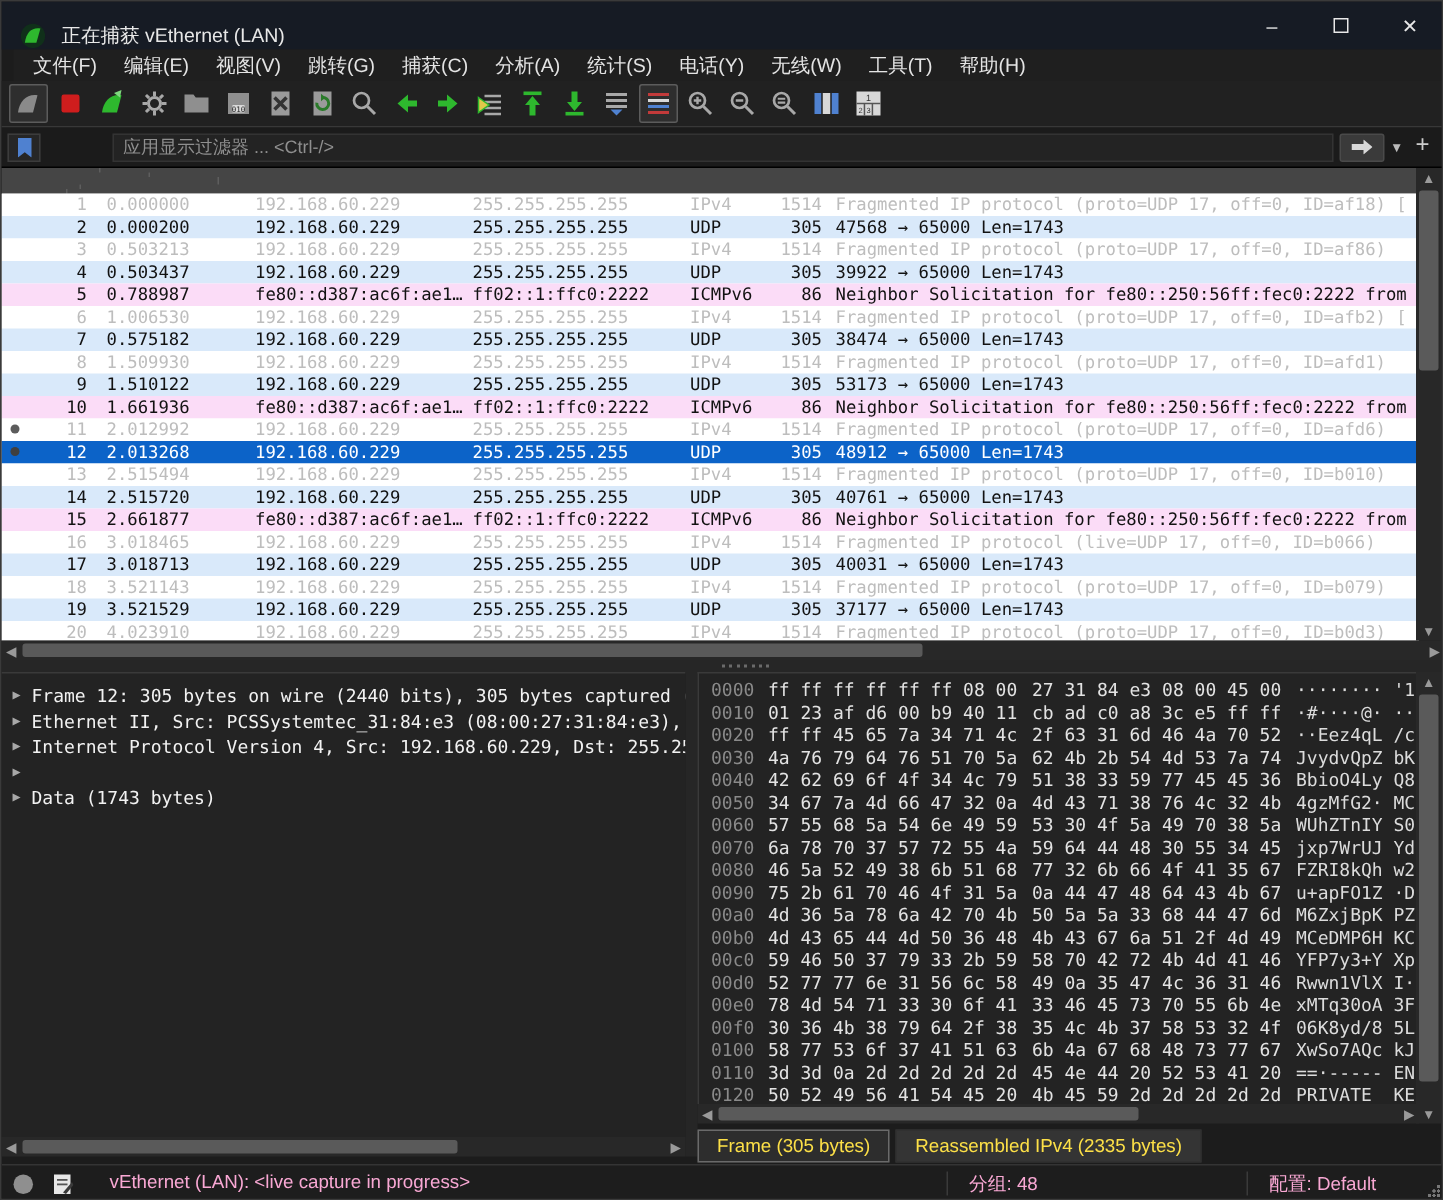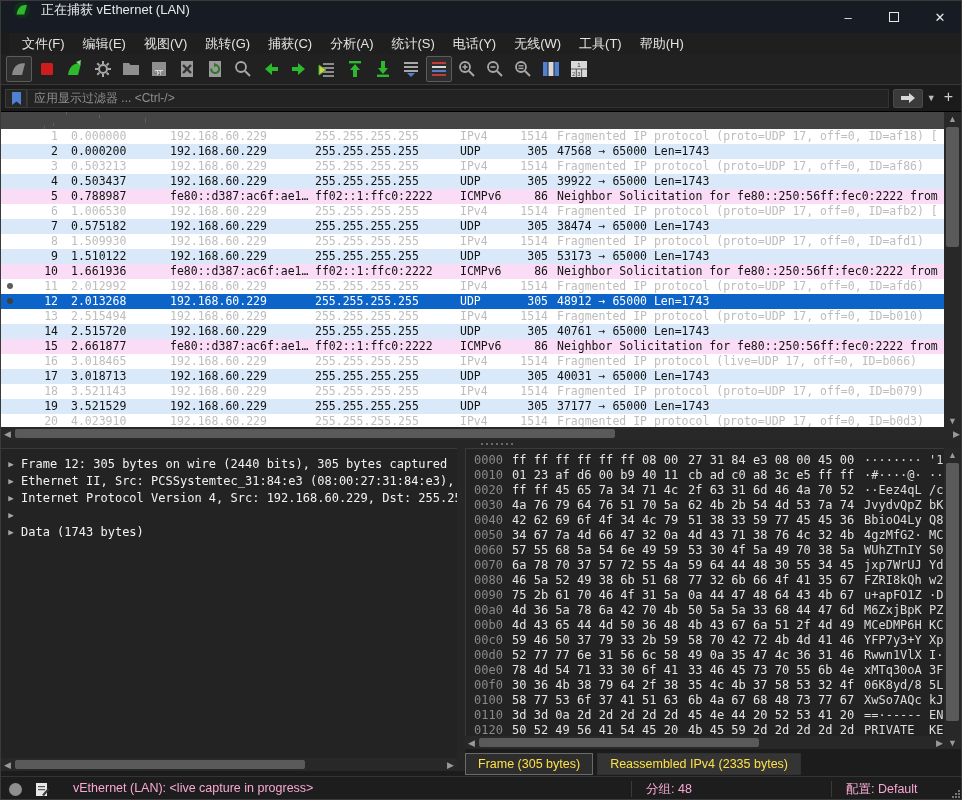--- a/index.html
+++ b/index.html
@@ -1,40 +1,40 @@
 <!DOCTYPE html>
 <html><head>
 <meta charset="utf-8">
 <style>
   * { margin:0; padding:0; box-sizing:border-box; }
   html,body { background:#000; }
   body { font-family:"Liberation Sans", sans-serif; }
   #app { position:relative; width:962px; height:800px; background:#1c1c1c; overflow:hidden; border:1px solid #3a3a3a; }
 
   
-  .titlebar { position:absolute; left:0; top:0; width:962px; height:32px; background:#161b24; display:flex; align-items:flex-start; color:#e8e8e8; font-size:13px; }
+  .titlebar { position:absolute; left:0; top:0; width:962px; height:32px; background:#161b24; display:flex; align-items:flex-end; color:#e8e8e8; font-size:13px; }
   .titlebar .logo { width:18px; height:18px; margin:0 10px 0 12px; }
   .winbtns { position:absolute; right:0; top:0; height:32px; display:flex; }
   .winbtn { width:46px; height:32px; display:flex; align-items:center; justify-content:center; color:#e8e8e8; font-size:13px; }
   .winbtn .sq { width:10px; height:10px; border:1px solid #e8e8e8; }
 
   
   .menubar { position:absolute; left:8px; top:32px; width:962px; height:21px; background:#1f1f1f; display:flex; align-items:center; padding-left:4px; }
   .menu-item { color:#e4e4e4; font-size:13px; padding:0 9px; height:21px; line-height:21px; }
 
   
   .toolbar { position:absolute; left:0; top:53px; width:962px; height:31px; background:#212121; border-bottom:1px solid #383838; display:flex; align-items:center; padding-left:4px; }
   .tbtn { width:26px; height:26px; display:flex; align-items:center; justify-content:center; margin:0 1px; border:1px solid transparent; border-radius:2px; }
   .tbtn.pressed { border:1px solid #5c5c5c; background:#2e2e2e; }
   .tbtn svg { display:block; }
 
   
   .filterbar { position:absolute; left:0; top:84px; width:962px; height:27px; background:#1b1b1b; border-bottom:1px solid #000; display:flex; align-items:center; padding:0 4px; }
   .fb-bookmark { width:22px; height:19px; background:#262626; border:1px solid #3c3c3c; display:flex; align-items:center; justify-content:center; }
-  .fb-input { flex:1; height:19px; background:#232323; border:1px solid #333; color:#e0e0e0; font-size:12px; padding:0 6px; font-family:"Liberation Sans",sans-serif; }
+  .fb-input { flex:1; height:19px; background:#232323; border:1px solid #333; color:#e0e0e0; font-size:12px; padding:0 6px; font-family:"Liberation Sans",sans-serif;margin-left:48px; }
   .fb-input::placeholder { color:#8f8f8f; }
   .fb-apply { width:30px; height:19px; background:#3a3a3a; border:1px solid #4a4a4a; border-radius:2px; display:flex; align-items:center; justify-content:center; margin-left:4px; }
   .fb-caret { color:#bbb; font-size:9px; padding:0 4px; }
   .fb-plus { color:#ccc; font-size:16px; padding:0 6px 2px 4px; }
 
   
   .listhead { position:absolute; left:0; top:111px; width:945px; height:17px; background:#454545; display:flex; color:#f2f2f2; font-size:12px;flex-direction:column; }
   .hcell { border-right:1px solid #5e5e5e; padding:0 3px; line-height:17px; overflow:hidden; white-space:nowrap; }
   .h-no{width:66px;} .h-time{width:99px;text-decoration:underline;} .h-src{width:145px;} .h-dst{width:145px;} .h-proto{width:53px;} .h-len{width:44px;} .h-info{flex:1;}
 

